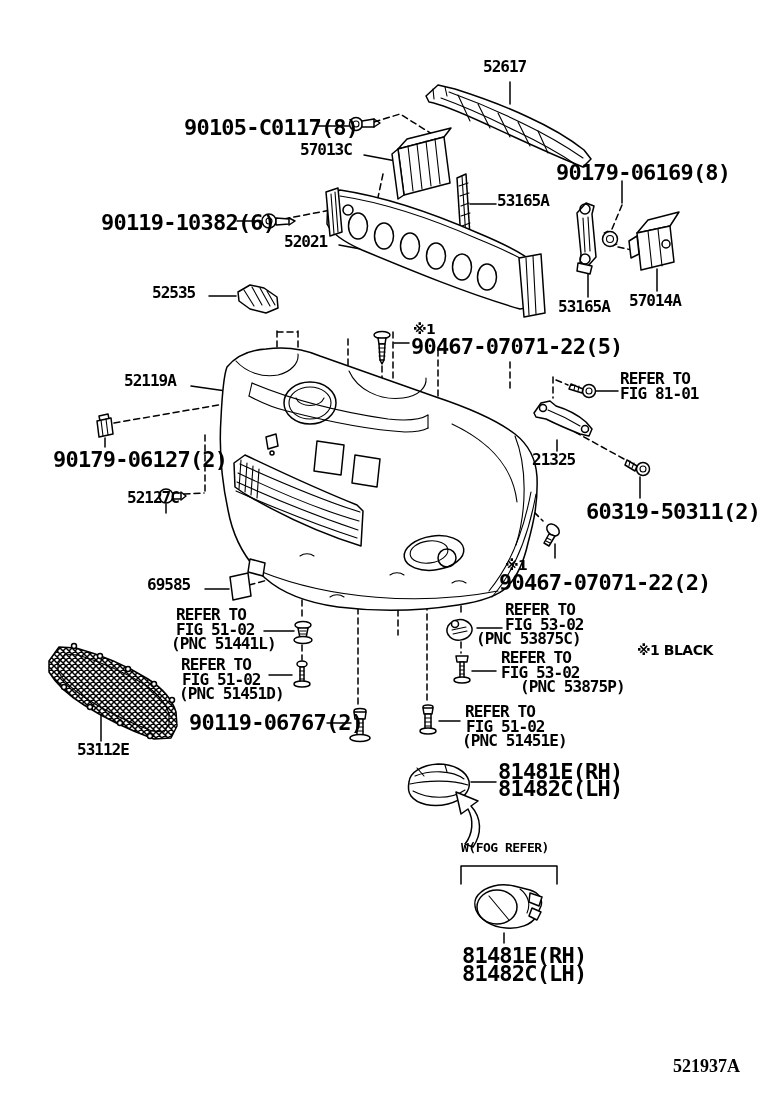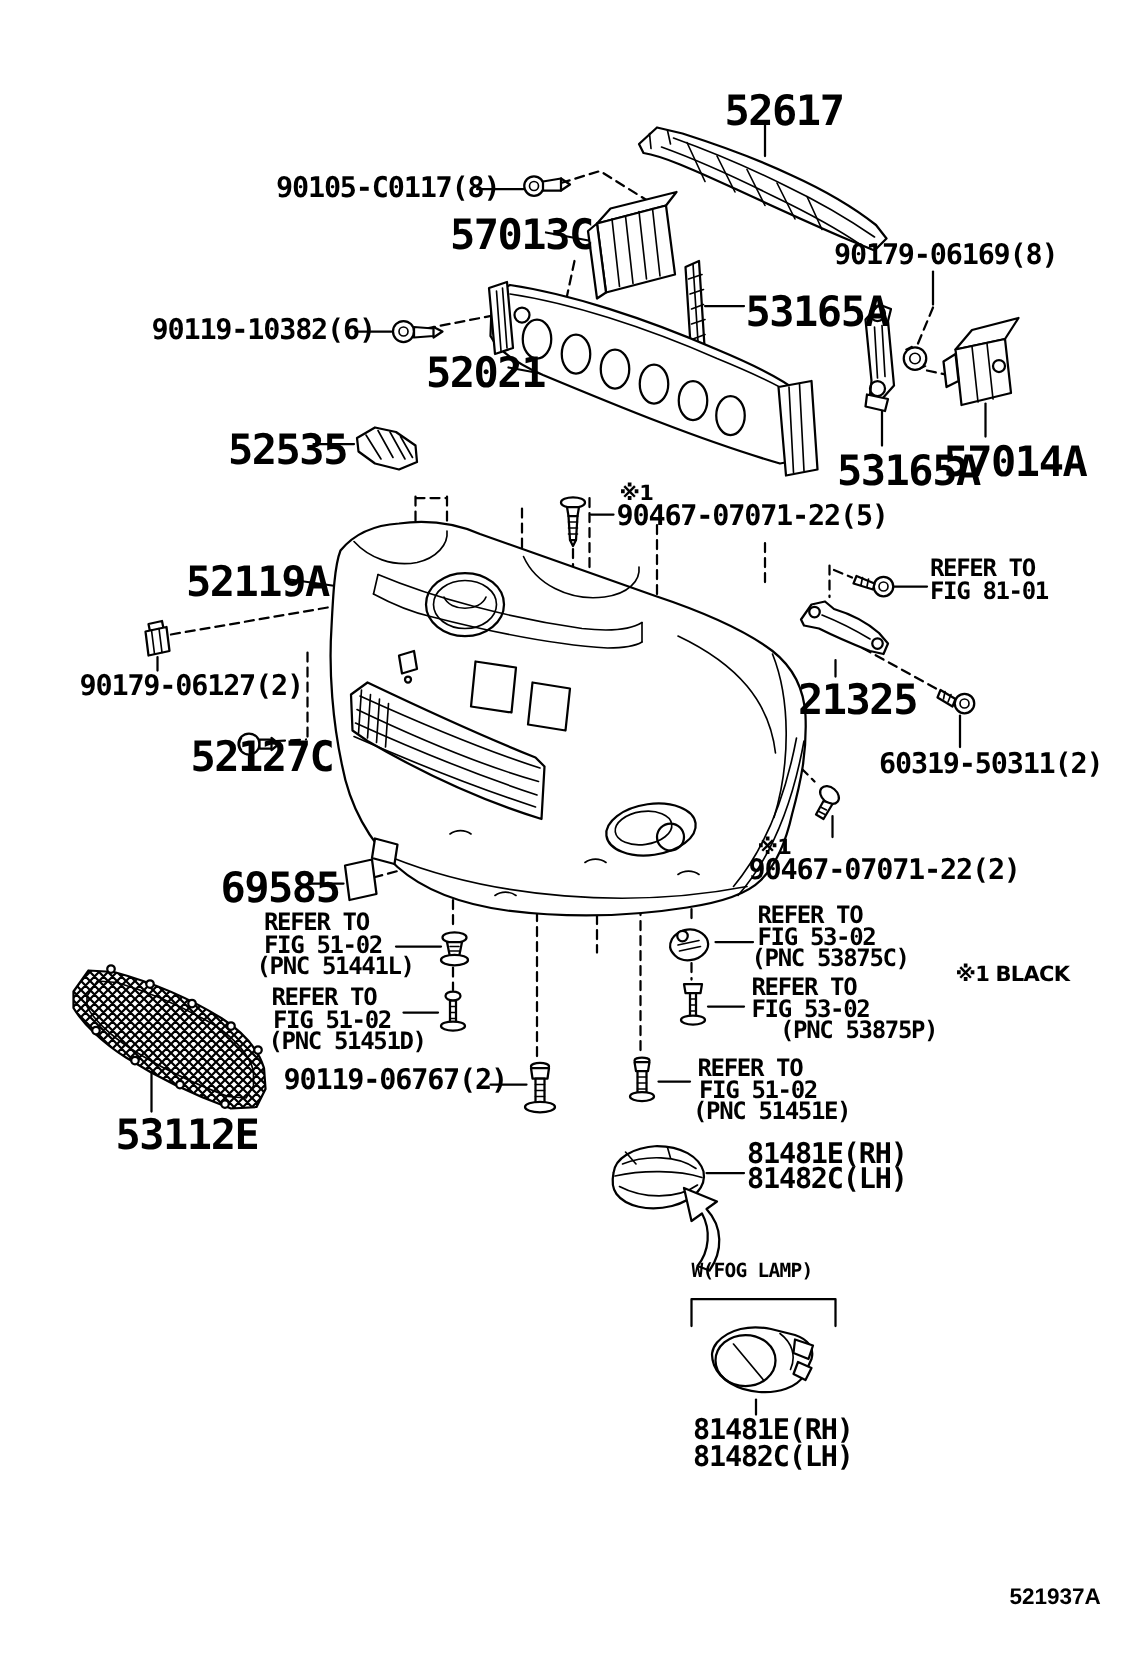--- a/index.html
+++ b/index.html
@@ -6,25 +6,25 @@
   .stage{position:relative;width:760px;height:1112px;background:#fff;overflow:hidden;
          font-family:"DejaVu Sans Mono","Liberation Mono",monospace;color:#000}
   .stage svg{position:absolute;left:0;top:0}
   svg path,svg circle,svg ellipse,svg rect,svg line{
     fill:none;stroke:#000;stroke-width:1.5;stroke-linejoin:round;stroke-linecap:round}
   svg .fw{fill:#fff}
   svg .meshfill{fill:url(#mesh)}
   svg .dash{stroke-dasharray:6 4}
   svg .thin{stroke-width:1.1}
   .lbl{position:absolute;font-weight:bold;line-height:1.05;white-space:pre;color:#000}
-  .big{font-size:28px;letter-spacing:-1px}
-  .num{font-size:19px;letter-spacing:-0.8px}
+  .big{font-size:16px;letter-spacing:-1px}
+  .num{font-size:22px;letter-spacing:-0.8px}
   .refer{font-size:16px;letter-spacing:-0.9px}
   .note{font-size:14px;letter-spacing:-0.5px;font-family:"DejaVu Sans","Liberation Sans",sans-serif}
-  .foot{font-size:15px;font-family:Liberation Sans, sans-serif}
+  .foot{font-size:18px;font-family:Liberation Serif, serif}
   .wfog{font-size:13px;letter-spacing:-0.5px}
 </style>
 </head>
 <body>
 
 <div class="stage">
 
 <svg width="760" height="1112" viewBox="0 0 760 1112">
   <defs>
     <pattern id="mesh" width="6" height="6" patternUnits="userSpaceOnUse">
@@ -333,29 +333,29 @@
 <div class="lbl num" style="left:499px;top:571px">90467-07071-22(2)</div>
 <div class="lbl refer" style="left:176px;top:607px">REFER TO</div>
 <div class="lbl refer" style="left:176px;top:622px">FIG 51-02</div>
 <div class="lbl refer" style="left:171px;top:636px">(PNC 51441L)</div>
 <div class="lbl refer" style="left:181px;top:657px">REFER TO</div>
 <div class="lbl refer" style="left:182px;top:672px">FIG 51-02</div>
 <div class="lbl refer" style="left:179px;top:686px">(PNC 51451D)</div>
 <div class="lbl num" style="left:189px;top:711px">90119-06767(2)</div>
 <div class="lbl refer" style="left:505px;top:602px">REFER TO</div>
 <div class="lbl refer" style="left:505px;top:617px">FIG 53-02</div>
-<div class="lbl refer" style="left:501px;top:631px">(PNC 53875C)</div>
+<div class="lbl refer" style="left:476px;top:631px">(PNC 53875C)</div>
 <div class="lbl note" style="left:637px;top:643px">※1 BLACK</div>
 <div class="lbl refer" style="left:501px;top:650px">REFER TO</div>
 <div class="lbl refer" style="left:501px;top:665px">FIG 53-02</div>
 <div class="lbl refer" style="left:520px;top:679px">(PNC 53875P)</div>
 <div class="lbl refer" style="left:465px;top:704px">REFER TO</div>
 <div class="lbl refer" style="left:466px;top:719px">FIG 51-02</div>
 <div class="lbl refer" style="left:462px;top:733px">(PNC 51451E)</div>
 <div class="lbl big" style="left:77px;top:742px">53112E</div>
 <div class="lbl num" style="left:498px;top:760px">81481E(RH)</div>
 <div class="lbl num" style="left:498px;top:777px">81482C(LH)</div>
-<div class="lbl wfog" style="left:461px;top:841px">W(FOG LAMP)</div>
+<div class="lbl wfog" style="left:461px;top:841px">W(FOG REFER)</div>
 <div class="lbl num" style="left:462px;top:944px">81481E(RH)</div>
 <div class="lbl num" style="left:462px;top:962px">81482C(LH)</div>
 <div class="lbl foot" style="left:673px;top:1057px">521937A</div>
 
 </div>
 
 </body></html>

